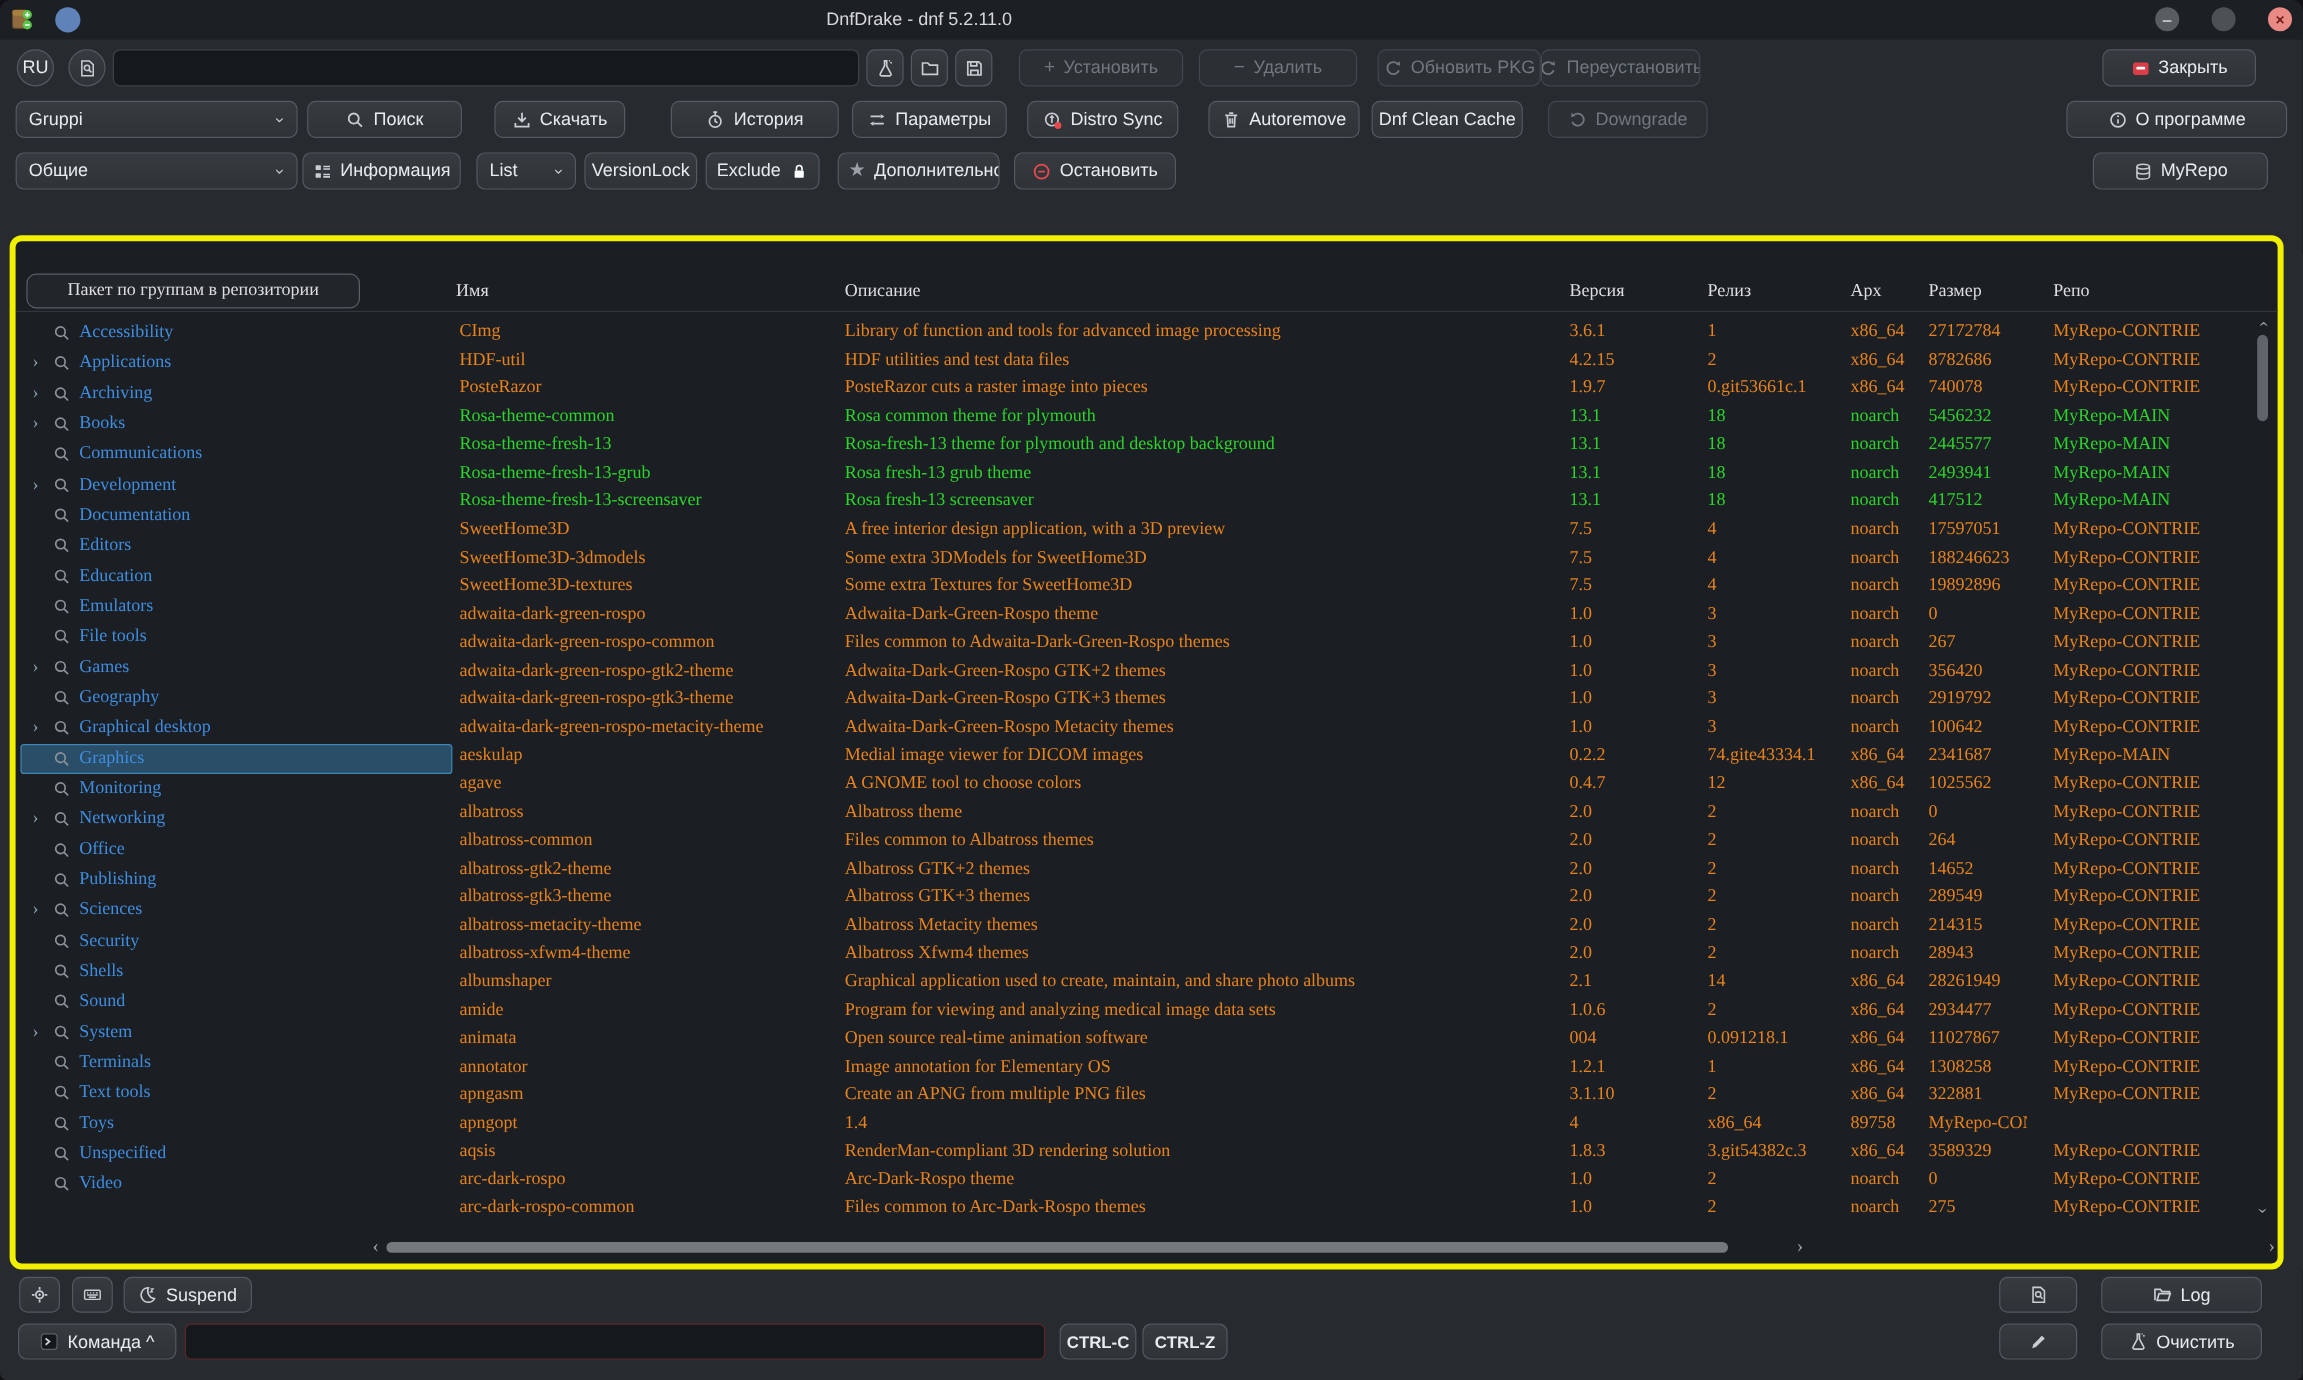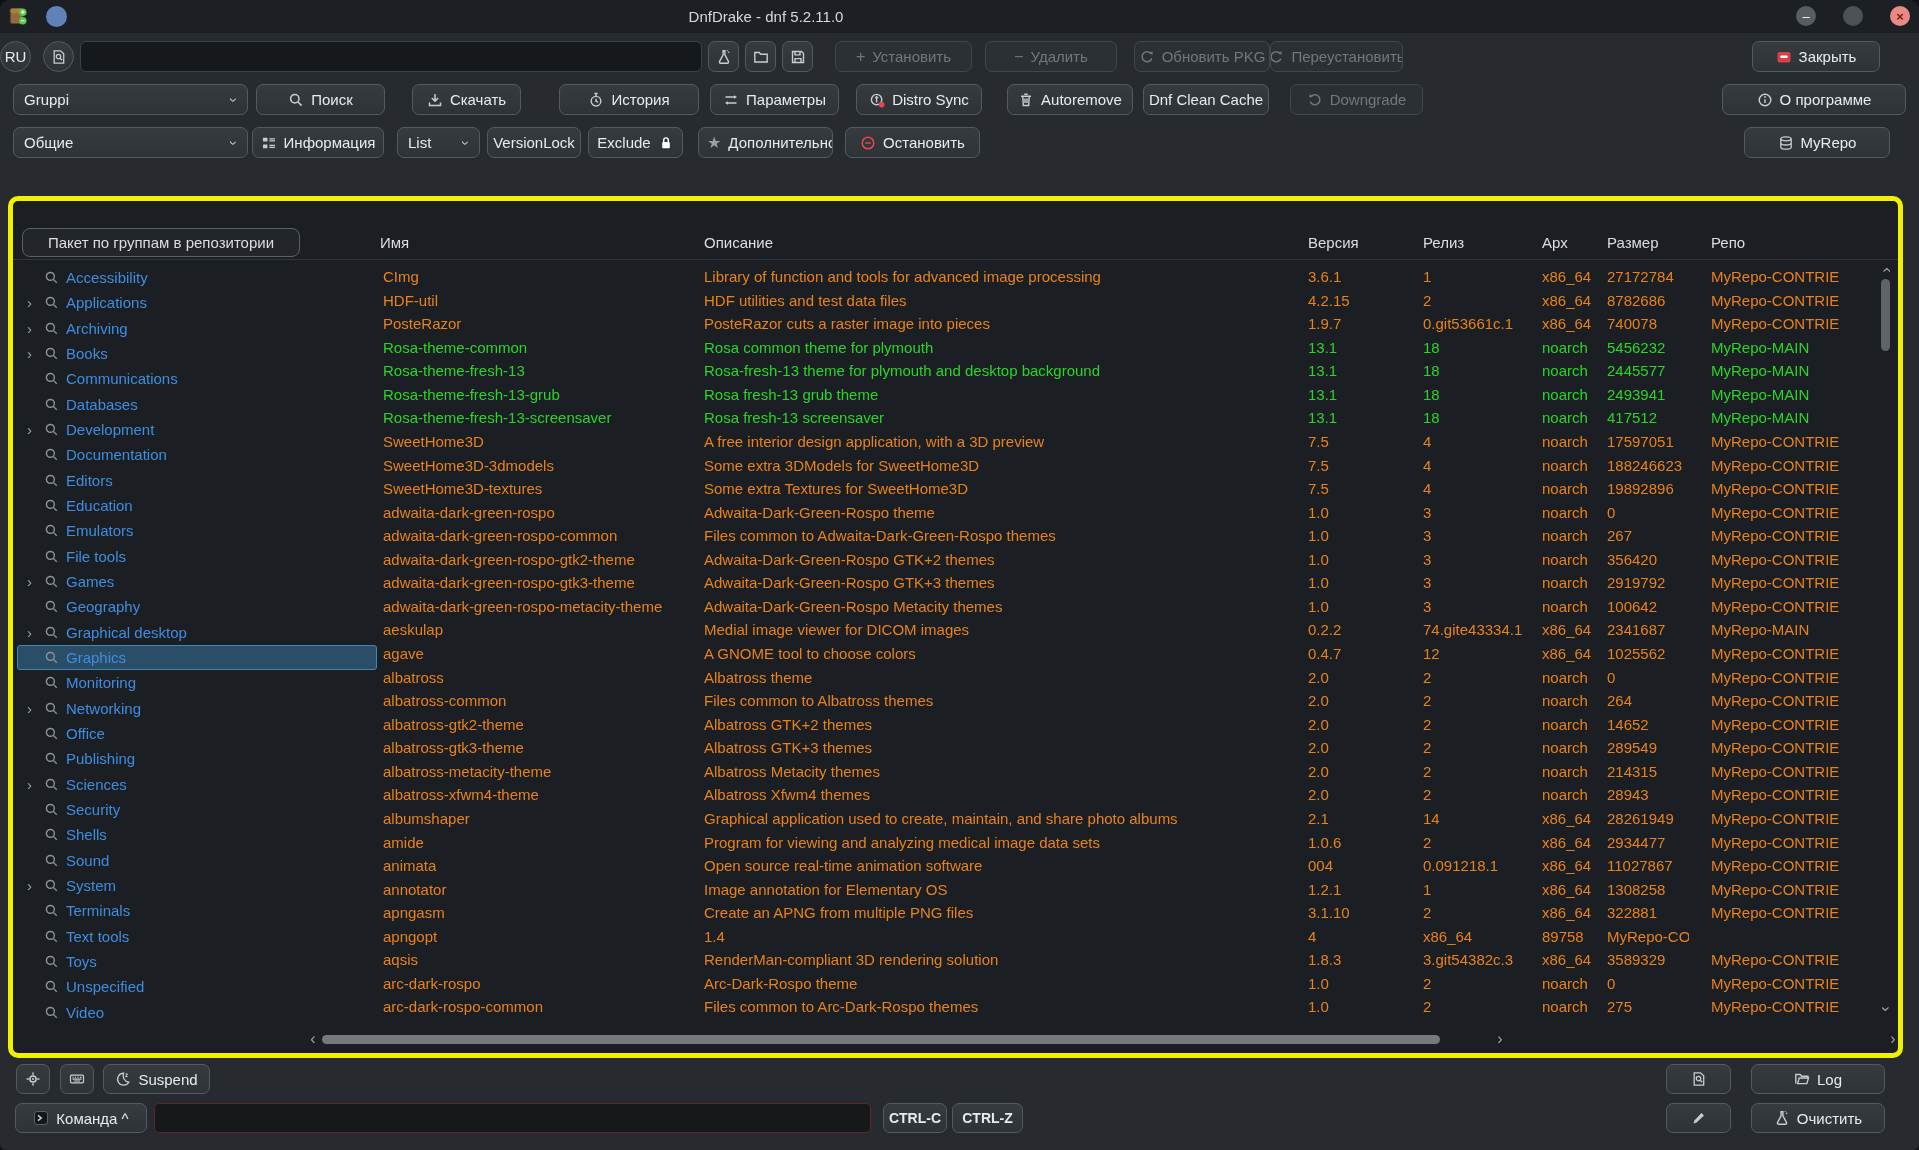--- a/index.html
+++ b/index.html
@@ -44,21 +44,21 @@
   .select{justify-content:space-between;padding:0 10px;}
   .select .chev{color:var(--icon);transform:rotate(90deg);font-size:14px;}
   .entry{height:31px;box-sizing:border-box;background:var(--entry);
     border:1px solid var(--entry-border);border-radius:6px;color:#e9ebed;
     font-size:15px;padding:0 8px;outline:none;font-family:"Liberation Sans",sans-serif;}
   .glyph{font-size:16px;line-height:1}
   .abs{position:absolute}
 
   
   .main-box{position:absolute;left:8px;top:196px;width:1895px;height:862px;box-sizing:border-box;
-    border:5px solid var(--yellow);border-radius:10px;background:var(--panel);}
+    border:5px solid var(--yellow);border-radius:10px;background:var(--panel);font-family:Liberation Serif, serif;}
   .box-inner{position:absolute;inset:0;overflow:hidden;font-size:15px;}
   .grp-hdr{position:absolute;left:9px;top:27px;width:278px;height:29px;box-sizing:border-box;
     border:1px solid #5a6066;border-radius:8px;color:var(--hdr);
     display:flex;align-items:center;justify-content:center;background:#22262a;}
   .col-lab{position:absolute;top:30px;height:24px;line-height:24px;color:var(--hdr);}
   .hdr-line{position:absolute;left:0;top:58px;width:100%;height:1px;background:#33373b;}
 
   
   .tree{position:absolute;left:4px;top:64px;width:360px;}
   .tree-item{display:flex;align-items:center;height:25.33px;box-sizing:border-box;
@@ -225,21 +225,21 @@
         <path d="M12.5 16h4" stroke="#fff" stroke-width="1.3"></path>
     </svg>
     <span class="tb-circle"></span>
     <div class="tb-title">DnfDrake - dnf 5.2.11.0</div>
     <div class="wc wc-min">–</div>
     <div class="wc wc-max"></div>
     <div class="wc wc-close">×</div>
   </div>
 
   <div class="trow r1">
-    <button class="btn cbtn" style="">
+    <button class="btn cbtn" style="margin-left:14px">
       <span>RU</span>
       </button>
     <button class="btn cbtn" style="margin-left:12px">
       <svg class="ic">
           <use href="#i-pagesearch"></use>
         </svg>
       </button>
     <input class="entry" style="margin-left: 6px; width: 622px;" value="">
     <button class="btn ibtn" style="margin-left:6px">
       <svg class="ic">
@@ -426,27 +426,20 @@
     <span class="tw-label">Books</span>
   </div>
           <div class="tree-item">
     <span class="tw-exp" style="visibility: hidden;">›</span>
     <svg class="tw-ico" viewBox="0 0 16 16">
               <use href="#i-search"></use>
             </svg>
     <span class="tw-label">Communications</span>
   </div>
           <div class="tree-item">
-    <span class="tw-exp" style="visibility: hidden;">›</span>
-    <svg class="tw-ico" viewBox="0 0 16 16">
-              <use href="#i-search"></use>
-            </svg>
-    <span class="tw-label">Databases</span>
-  </div>
-          <div class="tree-item">
     <span class="tw-exp">›</span>
     <svg class="tw-ico" viewBox="0 0 16 16">
               <use href="#i-search"></use>
             </svg>
     <span class="tw-label">Development</span>
   </div>
           <div class="tree-item">
     <span class="tw-exp" style="visibility: hidden;">›</span>
     <svg class="tw-ico" viewBox="0 0 16 16">
               <use href="#i-search"></use>

